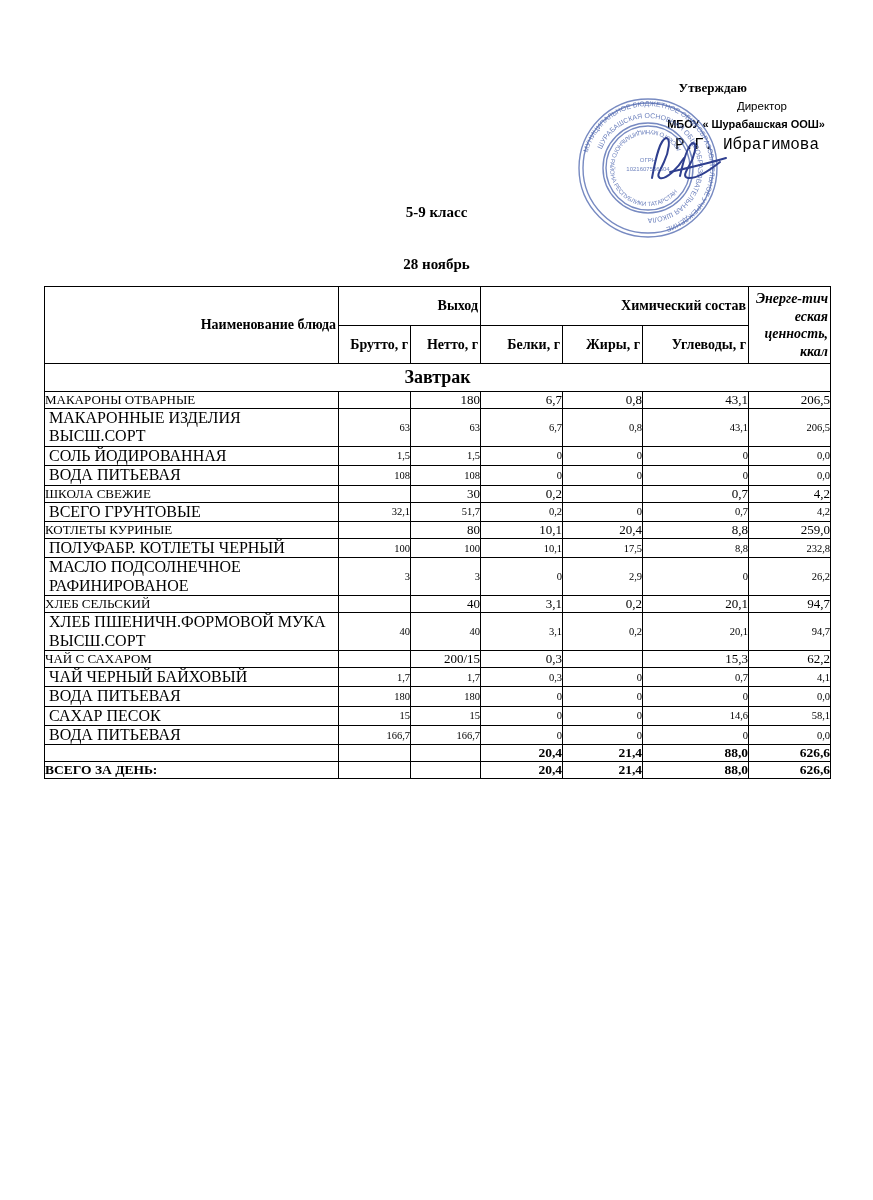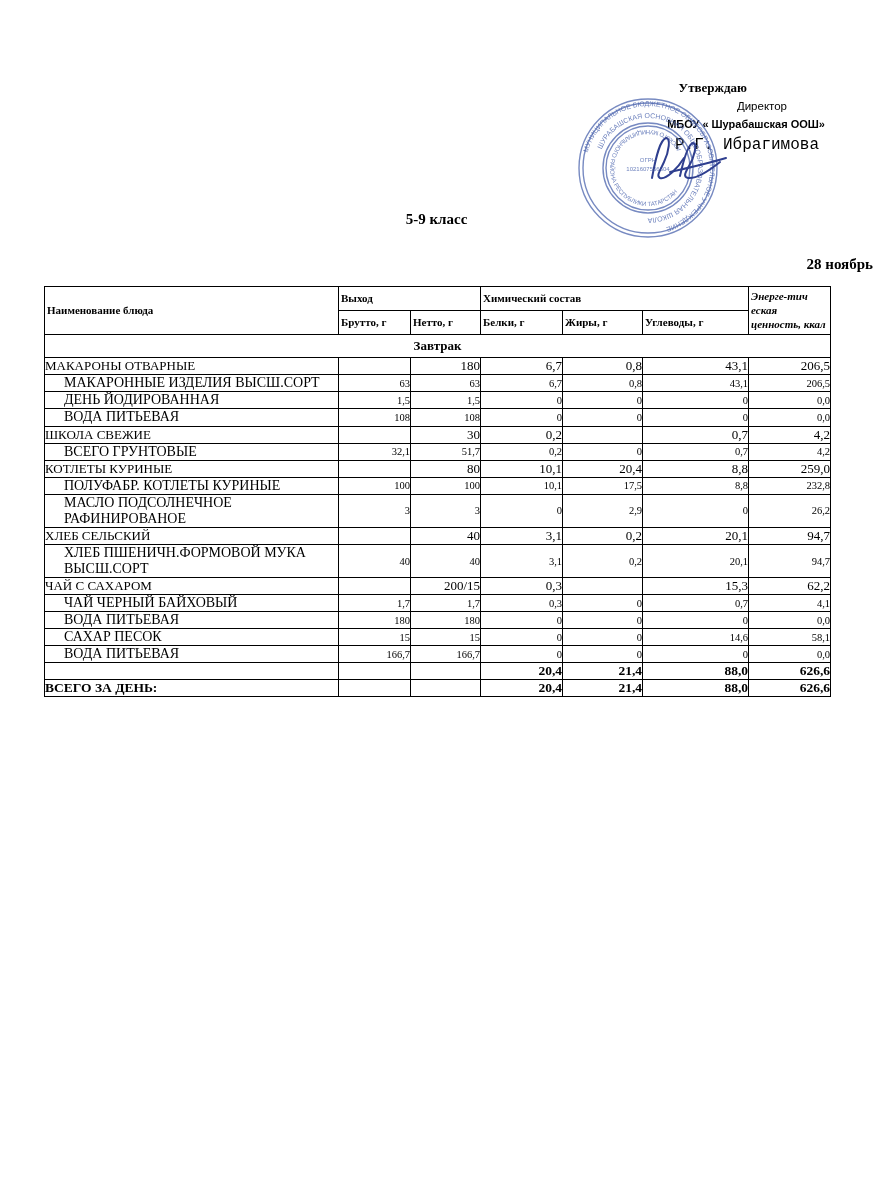--- a/index.html
+++ b/index.html
@@ -83,28 +83,27 @@
     letter-spacing: 0.5px;
   }
   .doc-sub {
     position: absolute;
     top: 204px;
     left: 0;
     width: 873px;
     text-align: center;
     font-size: 15px;
     font-weight: bold;
-    margin-top: 7px;
   }
   .doc-date {
     position: absolute;
     top: 256px;
     left: 0;
     width: 873px;
-    text-align: right;
+    text-align: center;
     font-size: 15px;
     font-weight: bold;
   }
 
   
   .tbl-wrap {
     position: absolute;
     top: 286px;
     left: 44px;
     width: 786px;
@@ -114,22 +113,22 @@
     width: 786px;
     table-layout: fixed;
   }
   table.menu th, table.menu td {
     border: 1px solid #000;
     padding: 0;
     vertical-align: middle;
   }
   table.menu th {
     font-weight: bold;
-    text-align: left;
-    font-size: 11px;
+    text-align: right;
+    font-size: 14px;
     line-height: 1.25;
     padding: 3px 2px;
   }
   .col-name  { width: 294px; }
   .col-br    { width: 72px; }
   .col-net   { width: 70px; }
   .col-prot  { width: 82px; }
   .col-fat   { width: 80px; }
   .col-carb  { width: 106px; }
   .col-kcal  { width: 82px; }
@@ -141,35 +140,35 @@
     font-style: italic;
   }
 
   td.cell-name {
     font-size: 13px;
     padding: 1px 4px 1px 5px;
     text-align: left;
     margin-left: 44px;
   }
   td.cell-name.sub {
-    font-size: 14px;
-    padding-left: 19px;
+    font-size: 16px;
+    padding-left: 4px;
     line-height: 1.15;
   }
   td.num {
     text-align: right;
     font-size: 13px;
     padding: 1px 5px 1px 2px;
   }
   td.num.sub {
     font-size: 10.5px;
   }
   tr.section td {
     text-align: center;
-    font-size: 13px;
+    font-size: 18px;
     font-weight: bold;
     padding: 3px 4px;
   }
   tr.totals td, tr.grand td {
     font-weight: bold;
     font-size: 13.5px;
   }
   tr.grand td.cell-name {
     font-weight: bold;
   }
@@ -269,21 +268,21 @@
         <tr>
           <td class="cell-name sub">МАКАРОННЫЕ ИЗДЕЛИЯ ВЫСШ.СОРТ</td>
           <td class="num sub">63</td>
           <td class="num sub">63</td>
           <td class="num sub">6,7</td>
           <td class="num sub">0,8</td>
           <td class="num sub">43,1</td>
           <td class="num sub">206,5</td>
         </tr>
         <tr>
-          <td class="cell-name sub">ДЕНЬ   ЙОДИРОВАННАЯ</td>
+          <td class="cell-name sub">СОЛЬ   ЙОДИРОВАННАЯ</td>
           <td class="num sub">1,5</td>
           <td class="num sub">1,5</td>
           <td class="num sub">0</td>
           <td class="num sub">0</td>
           <td class="num sub">0</td>
           <td class="num sub">0,0</td>
         </tr>
         <tr>
           <td class="cell-name sub">ВОДА ПИТЬЕВАЯ</td>
           <td class="num sub">108</td>
@@ -316,21 +315,21 @@
         <tr>
           <td class="cell-name">КОТЛЕТЫ КУРИНЫЕ</td>
           <td class="num"></td>
           <td class="num">80</td>
           <td class="num">10,1</td>
           <td class="num">20,4</td>
           <td class="num">8,8</td>
           <td class="num">259,0</td>
         </tr>
         <tr>
-          <td class="cell-name sub">ПОЛУФАБР. КОТЛЕТЫ КУРИНЫЕ</td>
+          <td class="cell-name sub">ПОЛУФАБР. КОТЛЕТЫ ЧЕРНЫЙ</td>
           <td class="num sub">100</td>
           <td class="num sub">100</td>
           <td class="num sub">10,1</td>
           <td class="num sub">17,5</td>
           <td class="num sub">8,8</td>
           <td class="num sub">232,8</td>
         </tr>
         <tr>
           <td class="cell-name sub">МАСЛО ПОДСОЛНЕЧНОЕ РАФИНИРОВАНОЕ</td>
           <td class="num sub">3</td>

